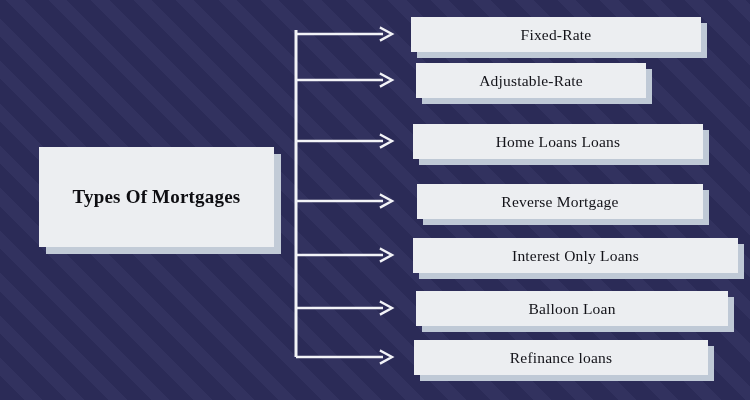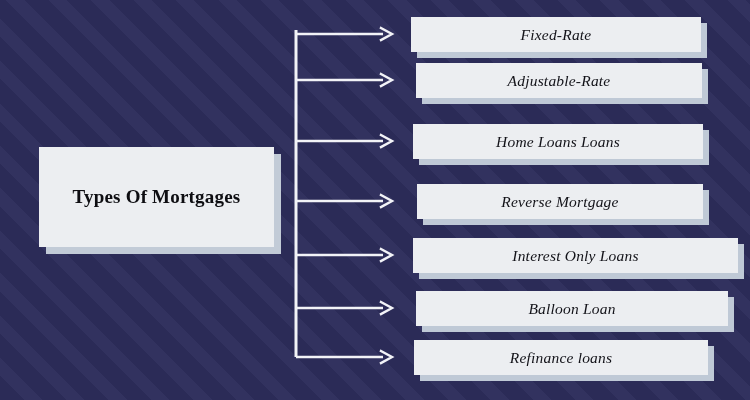--- a/index.html
+++ b/index.html
@@ -92,21 +92,20 @@
   .leaf-node .face {
     position: absolute;
     left: 0;
     top: 0;
     width: 100%;
     height: 35px;
     background: #eceef1;
     display: flex;
     align-items: center;
     justify-content: center;
-    font-style: italic;
   }
   .leaf-node .face-label {
     color: #121218;
     font-size: 15.5px;
     letter-spacing: 0.2px;
     white-space: nowrap;
   }
 </style>
 </head>
 <body>
@@ -138,21 +137,21 @@
       <path d="M 381 351 L 392 357 L 381 363" fill="none" stroke="#f2f3f7" stroke-width="2.4" stroke-linecap="square" stroke-linejoin="miter"></path>
     </svg>
 
   <div id="leaf-layer">
       <div class="leaf-node" style="left: 411px; top: 17px; width: 290px;">
         <div class="shadow"></div>
         <div class="face">
           <span class="face-label">Fixed-Rate</span>
         </div>
       </div>
-      <div class="leaf-node" style="left: 416px; top: 63px; width: 286px;">
+      <div class="leaf-node" style="left: 416px; top: 63px; width: 230px;">
         <div class="shadow"></div>
         <div class="face">
           <span class="face-label">Adjustable-Rate</span>
         </div>
       </div>
       <div class="leaf-node" style="left: 413px; top: 124px; width: 290px;">
         <div class="shadow"></div>
         <div class="face">
           <span class="face-label">Home Loans Loans</span>
         </div>

